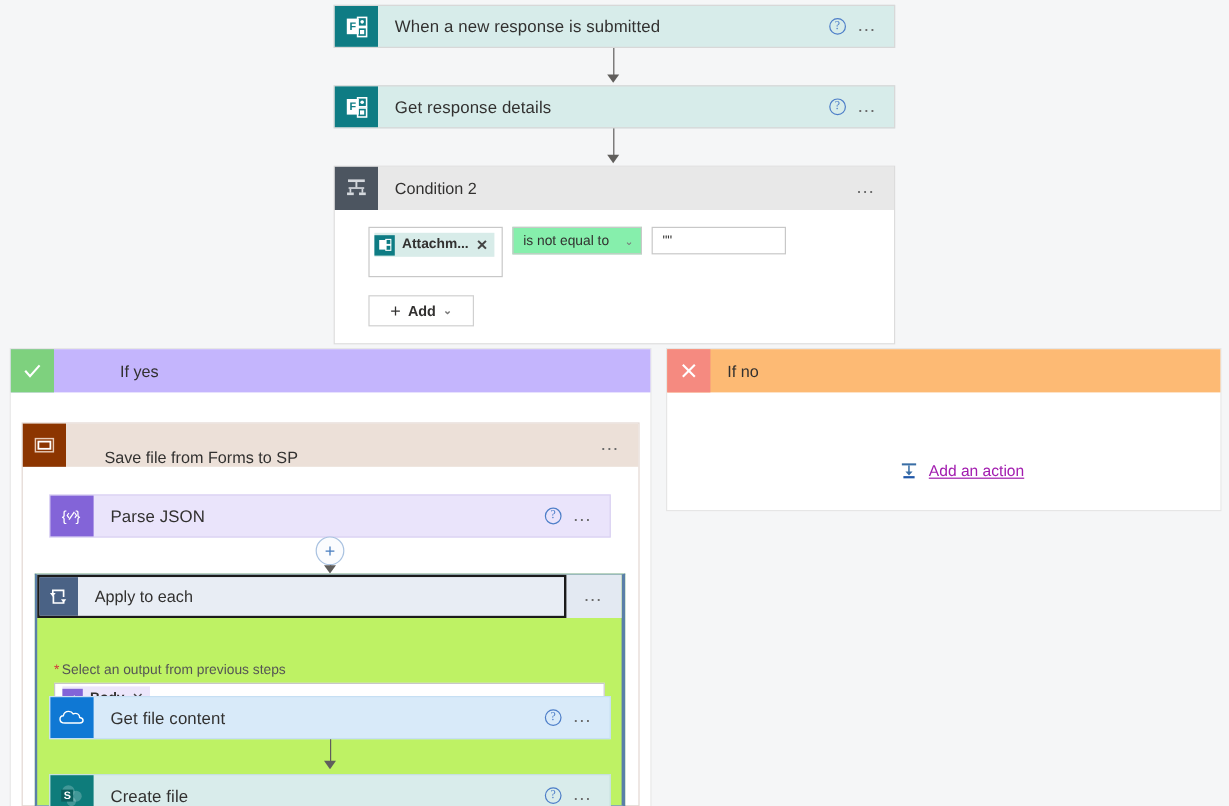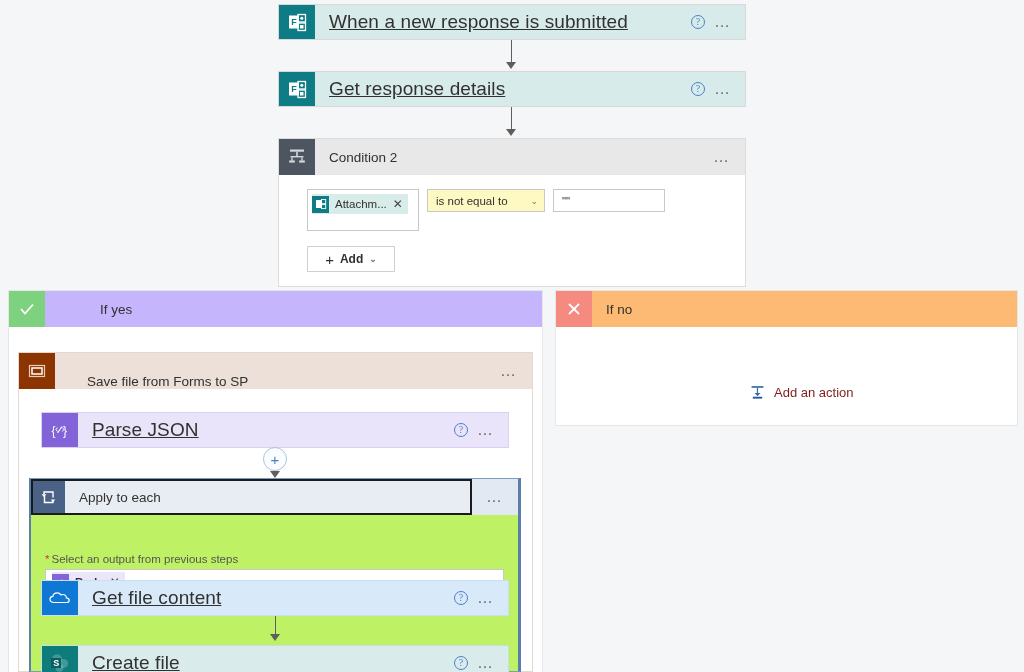--- a/index.html
+++ b/index.html
@@ -24,24 +24,23 @@
     border: 1px solid #d8d8d8;
   }
   .card .icon {
     width: 36px; min-width: 36px;
     display: flex; align-items: center; justify-content: center;
   }
   .card .title {
     flex: 1;
     display: flex; align-items: center;
     padding-left: 14px;
-    font-size: 19px;
+    font-size: 14px;
     color: #323130;
     letter-spacing: .1px;
-    text-decoration: underline;
   }
   .card .acts {
     display: flex; align-items: center; gap: 9px;
     padding-right: 13px;
   }
 
   
   .help {
     width: 14px; height: 14px;
     border: 1px solid #4d7ec8;
@@ -118,35 +117,36 @@
   .cond-head .title { flex: 1; display: flex; align-items: center;
     padding-left: 14px; font-size: 13.5px; }
   .cond-head .acts { display: flex; align-items: center; padding-right: 14px; }
   .cond-body { padding: 14px 0 14px 28px; }
   .cond-row { display: flex; align-items: flex-start; gap: 8px; }
 
   .token-box {
     width: 112px; height: 42px;
     border: 1px solid #c8c8c8; background: #fff;
     padding: 4px 4px;
+    font-weight: bold;
   }
   .pill {
     display: inline-flex; align-items: center; gap: 6px;
     background: #d8ece9; height: 20px;
     padding: 0 5px 0 0; font-size: 11.5px;
     max-width: 100%;
   }
   .pill .pico { width: 17px; height: 17px; display:flex;
     align-items:center; justify-content:center; }
   .pill .ptx { color: #323130; white-space: nowrap; overflow: hidden; }
   .pill .px { color: #444; font-size: 12px; cursor: pointer; }
 
   .dropdown {
-    width: 118px; height: 23px;
-    border: 1px solid #c8c8c8; background: #fef9c3;
+    width: 108px; height: 23px;
+    border: 1px solid #c8c8c8; background: #86efac;
     display: flex; align-items: center; justify-content: space-between;
     padding: 0 6px 0 8px; font-size: 11.5px; color: #323130;
   }
   .chev { color: #777; font-size: 9px; }
   .valbox {
     width: 112px; height: 23px;
     border: 1px solid #c8c8c8; background: #fff;
     display: flex; align-items: center;
     padding: 0 8px; font-size: 11.5px; color: #323130;
   }
@@ -200,21 +200,21 @@
     border: 1px solid #a9c2e0; border-radius: 50%;
     background: #fbfcfe;
     display: flex; align-items: center; justify-content: center;
     color: #4a7ec0; font-size: 15px; line-height: 1;
   }
 
   
   .add-action {
     position: absolute;
     display: flex; align-items: center; gap: 8px;
-    color: #7f1d1d; font-size: 13px; cursor: pointer;
+    color: #a21caf; font-size: 13px; cursor: pointer; text-decoration: underline;
   }
 
   svg { display: block; }
 </style>
 </head>
 <body>
 
 <div class="canvas">
 
   <div class="card" style="left:278px; top:4px; width:468px; background:#d7ecea;">

